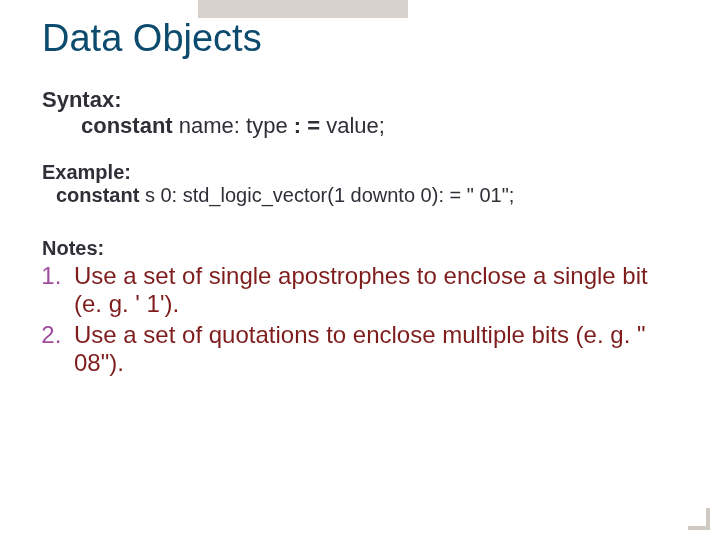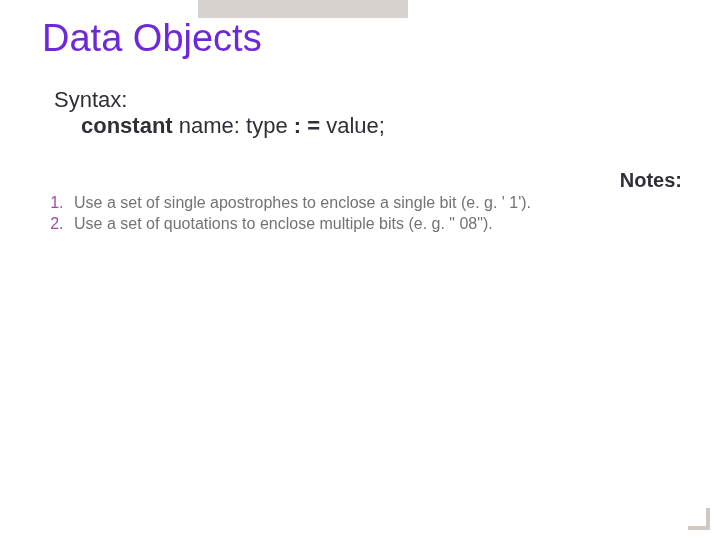--- a/index.html
+++ b/index.html
@@ -24,33 +24,32 @@
     top: 0;
     left: 198px;
     width: 210px;
     height: 18px;
     background: #d7d2cd;
   }
   .title {
     font-family: Verdana, Geneva, sans-serif;
     font-size: 38px;
     line-height: 1.08;
-    color: #6d28d9;
+    color: #0c4a6e;
     margin: 0 0 28px 0;
     font-weight: 400;
     letter-spacing: 0px;
   }
   .section {
     margin-bottom: 22px;
   }
   .syntax-line1 {
     font-size: 22px;
-    font-weight: normal;
+    font-weight: bold;
     color: #2f2f38;
-    margin-left: 12px;
   }
   .syntax-line2 {
     font-size: 22px;
     color: #2f2f38;
     margin-left: 39px;
   }
   .syntax-line2 .kw {
     font-weight: bold;
   }
   .syntax-line2 .assign {
@@ -67,27 +66,26 @@
     padding-left: 14px;
   }
   .example-body .kw {
     font-weight: bold;
   }
   .notes-hdr {
     font-size: 20px;
     font-weight: bold;
     color: #2f2f38;
     margin-top: 30px;
-    text-align: right;
   }
   ol.notes {
     margin: 2px 0 0 0;
     padding-left: 26px;
-    font-size: 16px;
-    color: #737373;
+    font-size: 24px;
+    color: #7f1d1d;
   }
   ol.notes li {
     margin-bottom: 2px;
     line-height: 1.18;
     padding-left: 6px;
   }
   ol.notes li::marker {
     color: #a04da0;
     font-weight: 400;
   }
@@ -128,20 +126,24 @@
   </h1>
 
   <div class="section">
     <div class="syntax-line1">Syntax:</div>
     <div class="syntax-line2">
       <span class="kw">constant</span><span>  name: type </span><span class="assign">: =</span><span>  value;</span>
     </div>
   </div>
 
   <div class="section">
+    <div class="example-hdr">Example:</div>
+    <div class="example-body">
+      <span class="kw">constant</span><span> s 0: std_logic_vector(1 downto 0): = " 01";</span>
+    </div>
   </div>
 
   <div>
     <div class="notes-hdr">Notes:</div>
     <ol class="notes">
       <li><span>Use  a set of single apostrophes to enclose a single bit (e. g. ' 1').</span></li>
       <li><span>Use a set of quotations to enclose multiple bits (e. g. " 08").</span></li>
     </ol>
   </div>
 

